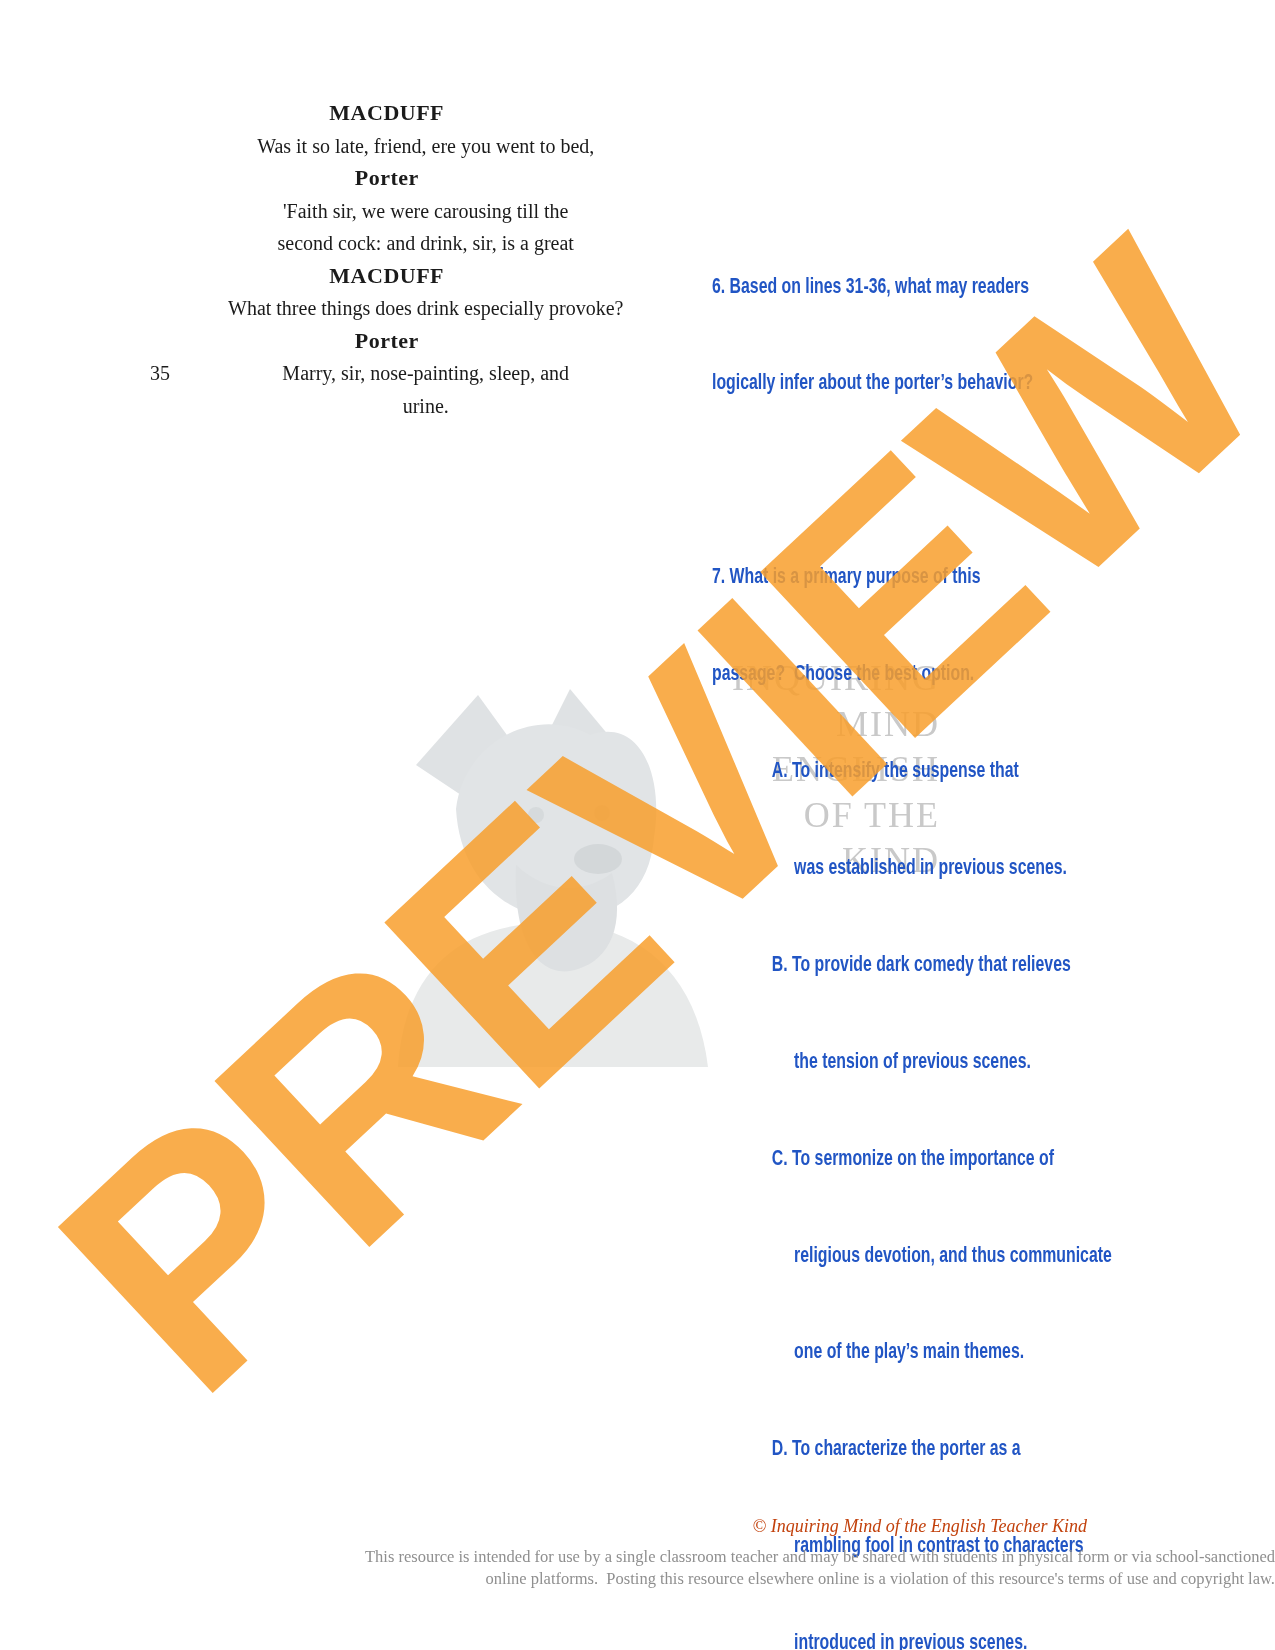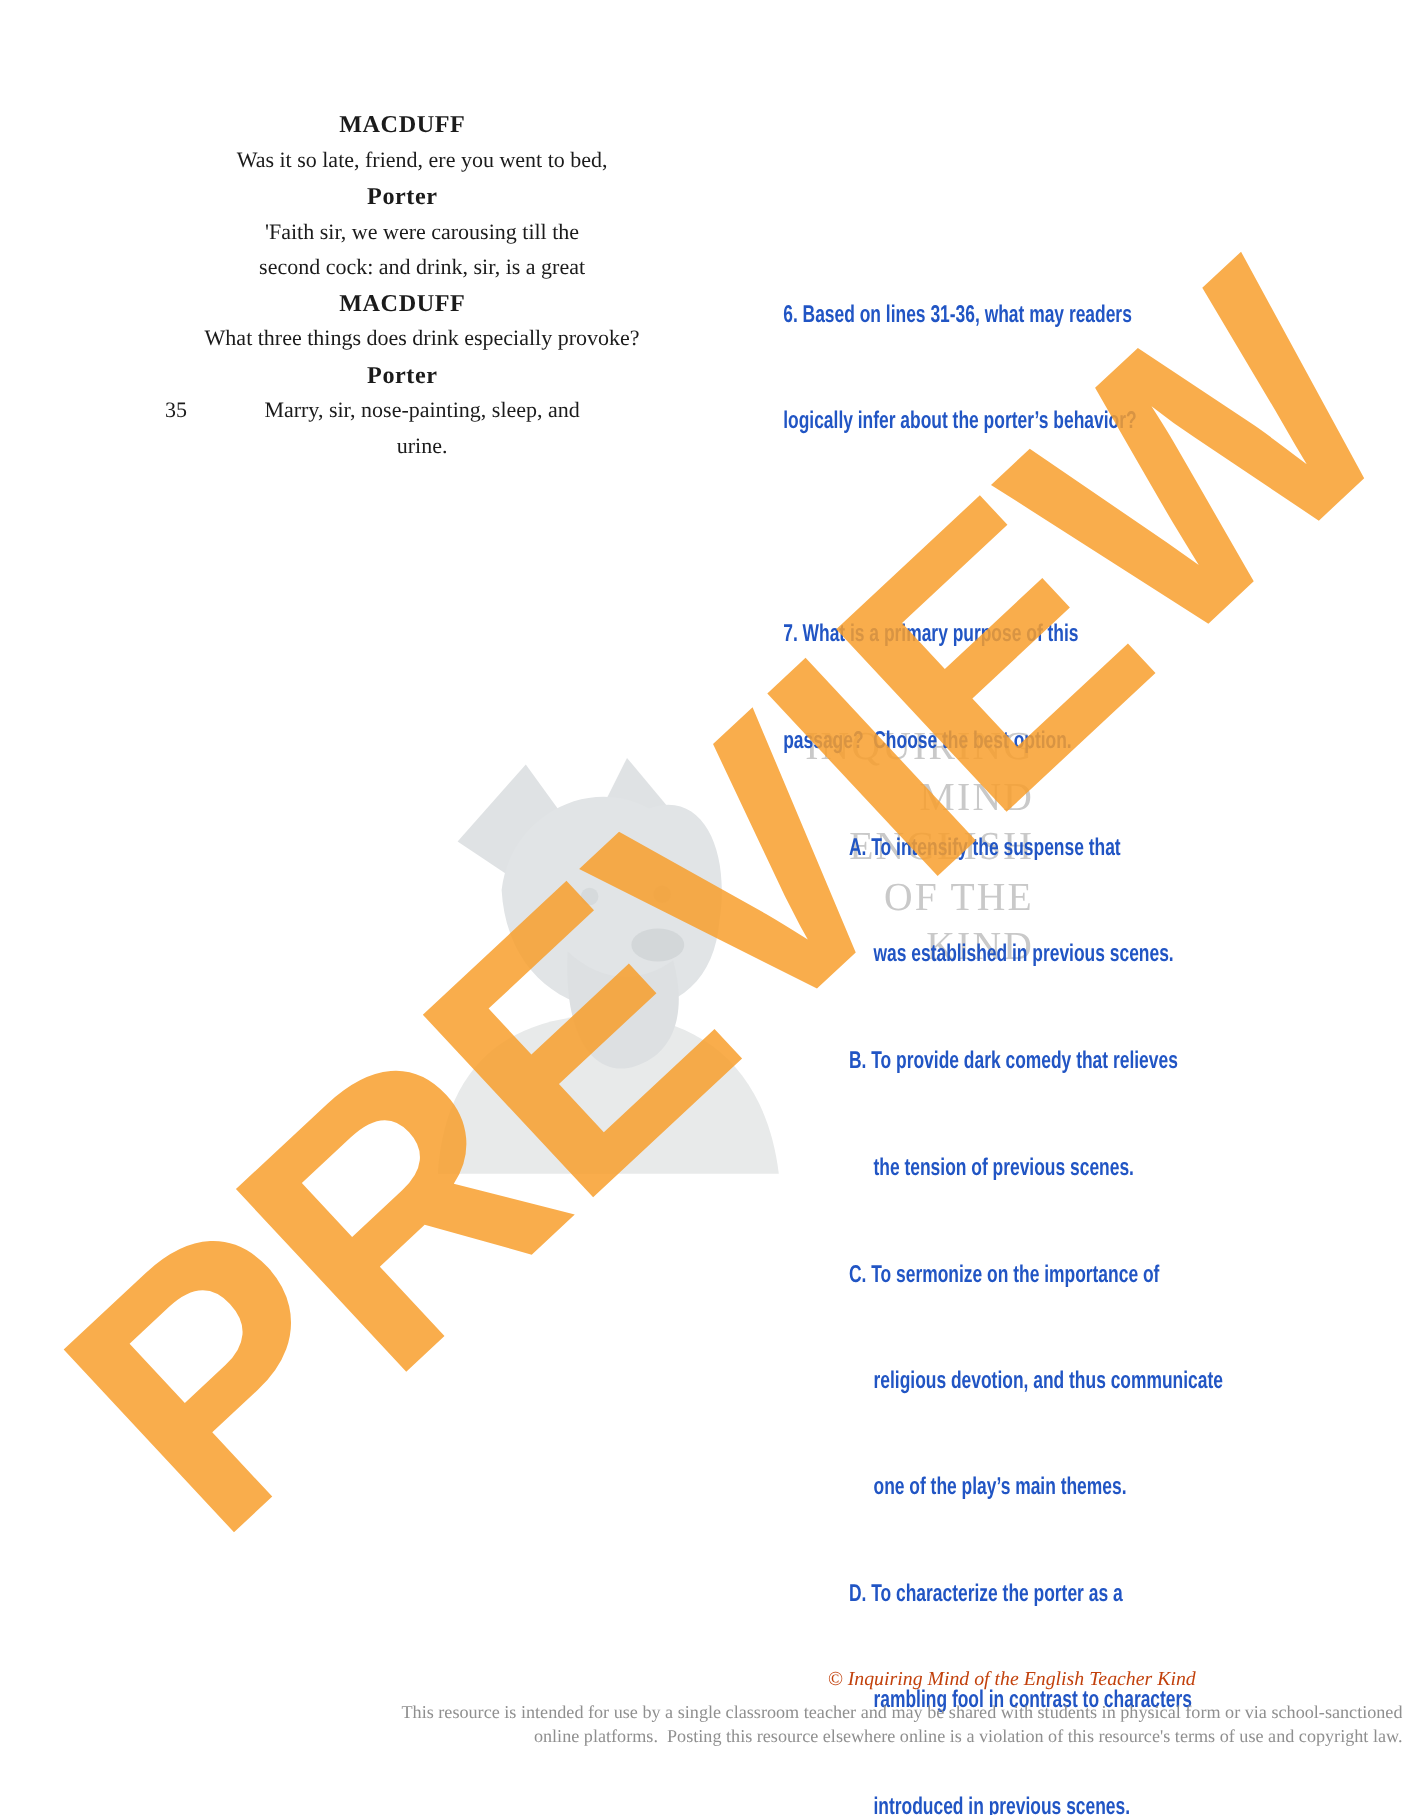--- a/index.html
+++ b/index.html
@@ -13,21 +13,21 @@
   .brandmark{position:absolute;left:340px;top:656px;width:600px;z-index:1;
              text-align:right;font-family:"Liberation Serif",serif;
              font-size:36px;line-height:45.5px;letter-spacing:2px;
              color:var(--brand-gray,#c9c9c9);}
   .brandmark div{white-space:pre;}
 
   
   .play{position:absolute;left:150px;top:97px;z-index:2;line-height:32.5px;font-size:20px;text-align:center;}
   .play .row{white-space:pre;position:relative;height:32.5px;}
   .play .num{position:absolute;left:0;top:0;font-size:20px;}
-  .play .txt{display:inline-block;margin-left:36px;}
+  .play .txt{display:inline-block;margin-left:78px;}
   .play .speaker .txt{margin-left:0;font-weight:bold;font-size:22px;letter-spacing:.5px;}
 
   
   .questions{position:absolute;left:712px;top:205px;width:640px;z-index:2;
              transform:scaleX(.72);transform-origin:left top;
              font-family:"Liberation Sans",sans-serif;font-weight:bold;
              font-size:22px;line-height:32.3px;color:var(--question-blue,#2155c4);}
   .questions div{white-space:pre;}
   .qblock + .qblock{margin-top:32.3px;}
   .qa{margin-left:83px;}   

